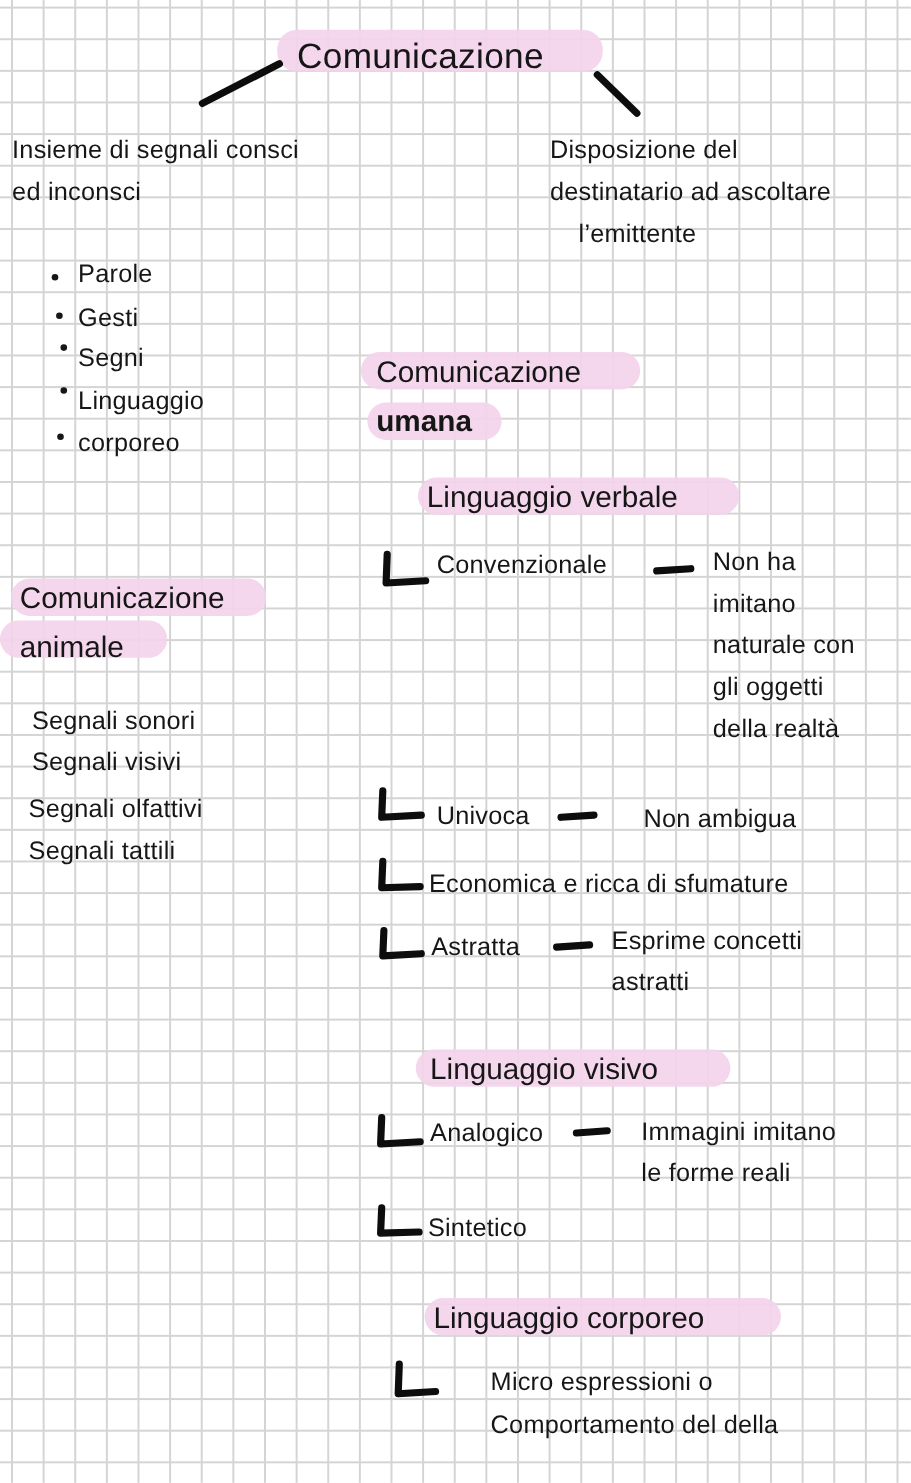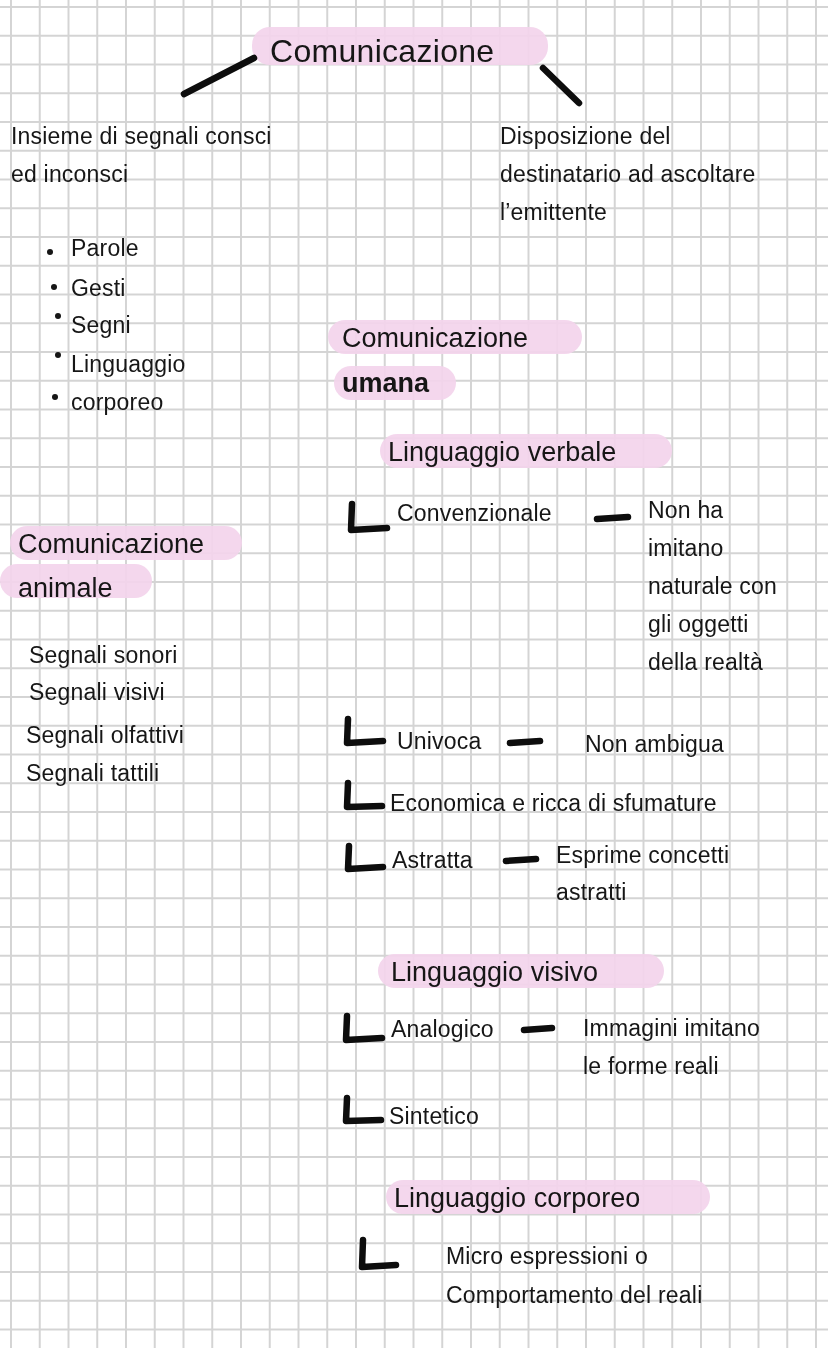--- a/index.html
+++ b/index.html
@@ -52,21 +52,21 @@
   <path d="M363 1240 L362 1267 L396 1265"></path>
 </svg>
 
 <div class="head title" style="left:270px;top:33px;">Comunicazione</div>
 
 <div class="t" style="left:11px;top:117px;">Insieme di segnali consci</div>
 <div class="t" style="left:11px;top:155px;">ed inconsci</div>
 
 <div class="t" style="left:500px;top:117px;">Disposizione del</div>
 <div class="t" style="left:500px;top:155px;">destinatario ad ascoltare</div>
-<div class="t" style="left:500px;top:193px;">l’emittente</div>
+<div class="t" style="left:500px;top:193px;padding-left:26px;">l’emittente</div>
 
 <div>
   <span class="bullet" style="left:47px;top:249px;"></span>
   <div class="t" style="left:71px;top:229px;">Parole</div>
   <span class="bullet" style="left:51px;top:284px;"></span>
   <div class="t" style="left:71px;top:269px;">Gesti</div>
   <span class="bullet" style="left:55px;top:313px;"></span>
   <div class="t" style="left:71px;top:306px;">Segni</div>
   <span class="bullet" style="left:55px;top:352px;"></span>
   <div class="t" style="left:71px;top:345px;text-align:center;">Linguaggio</div>
@@ -103,13 +103,13 @@
 <div class="t" style="left:26px;top:754px;">Segnali tattili</div>
 
 <div class="head" style="left:391px;top:954px;">Linguaggio visivo</div>
 <div class="t" style="left:391px;top:1010px;">Analogico</div>
 <div class="t" style="left:583px;top:1009px;">Immagini imitano</div>
 <div class="t" style="left:583px;top:1047px;">le forme reali</div>
 <div class="t" style="left:389px;top:1097px;">Sintetico</div>
 
 <div class="head" style="left:394px;top:1180px;">Linguaggio corporeo</div>
 <div class="t" style="left:446px;top:1237px;">Micro espressioni o</div>
-<div class="t" style="left:446px;top:1276px;">Comportamento del reali</div>
+<div class="t" style="left:446px;top:1276px;">Comportamento del della</div>
 
 </body></html>

